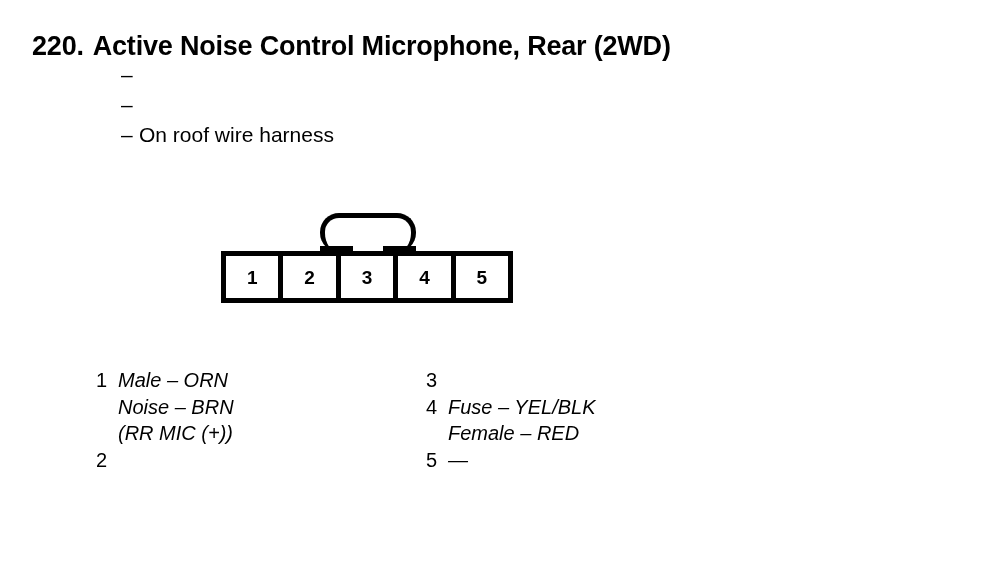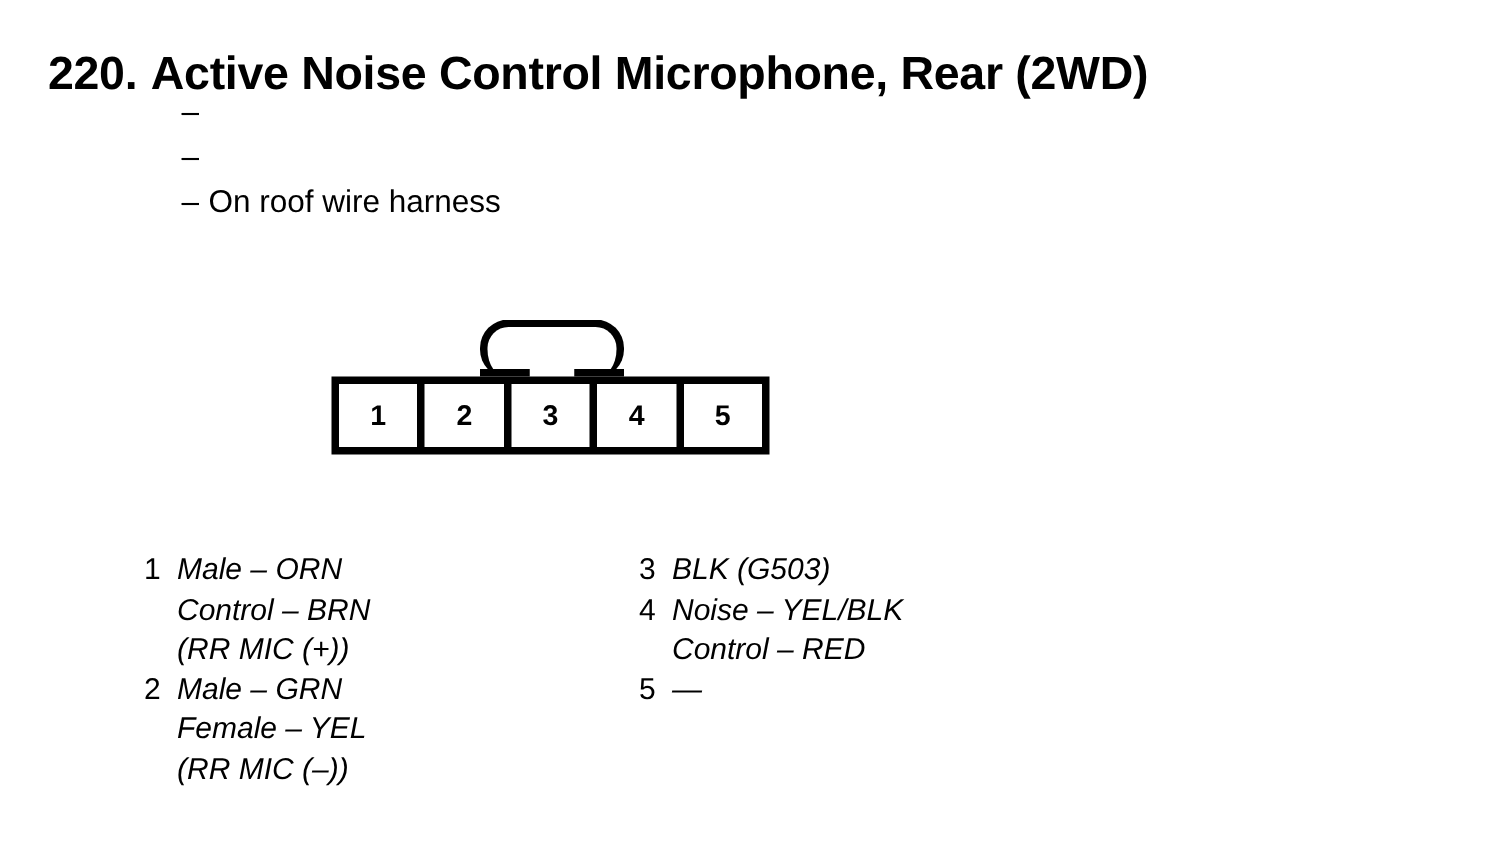--- a/index.html
+++ b/index.html
@@ -16,21 +16,21 @@
     font-family: "Liberation Sans", sans-serif;
     color: #000000;
     -webkit-font-smoothing: none;
   }
 
   
   .page-title {
     position: absolute;
     left: 32px;
     top: 9px;
-    font-size: 31px;
+    font-size: 27px;
     font-weight: bold;
     line-height: 38px;
     letter-spacing: -0.2px;
     white-space: nowrap;
   }
   .page-title .title-number {
     display: inline-block;
     margin-right: 9px;
   }
 
@@ -193,46 +193,38 @@
   </div>
 </div>
 
 <div class="legend">
 
   <div class="legend-col left">
     <div class="legend-entry">
       <span class="legend-num">1</span>
       <span class="legend-lines">
         <span class="legend-line">Male – ORN</span><br>
-        <span class="legend-line">Control – BRN</span><br>
+        <span class="legend-line">Noise – BRN</span><br>
         <span class="legend-line">(RR MIC (+))</span>
       </span>
     </div>
     <div class="legend-entry">
       <span class="legend-num">2</span>
-      <span class="legend-lines">
-        <span class="legend-line">Male – GRN</span><br>
-        <span class="legend-line">Female – YEL</span><br>
-        <span class="legend-line">(RR MIC (–))</span>
-      </span>
     </div>
   </div>
 
   <div class="legend-col right">
     <div class="legend-entry">
       <span class="legend-num">3</span>
-      <span class="legend-lines">
-        <span class="legend-line">BLK (G503)</span>
-      </span>
     </div>
     <div class="legend-entry">
       <span class="legend-num">4</span>
       <span class="legend-lines">
-        <span class="legend-line">Noise – YEL/BLK</span><br>
-        <span class="legend-line">Control – RED</span><br>
+        <span class="legend-line">Fuse – YEL/BLK</span><br>
+        <span class="legend-line">Female – RED</span><br>
       </span>
     </div>
     <div class="legend-entry">
       <span class="legend-num">5</span>
       <span class="legend-lines">
         <span class="legend-line">—</span>
       </span>
     </div>
   </div>
 

